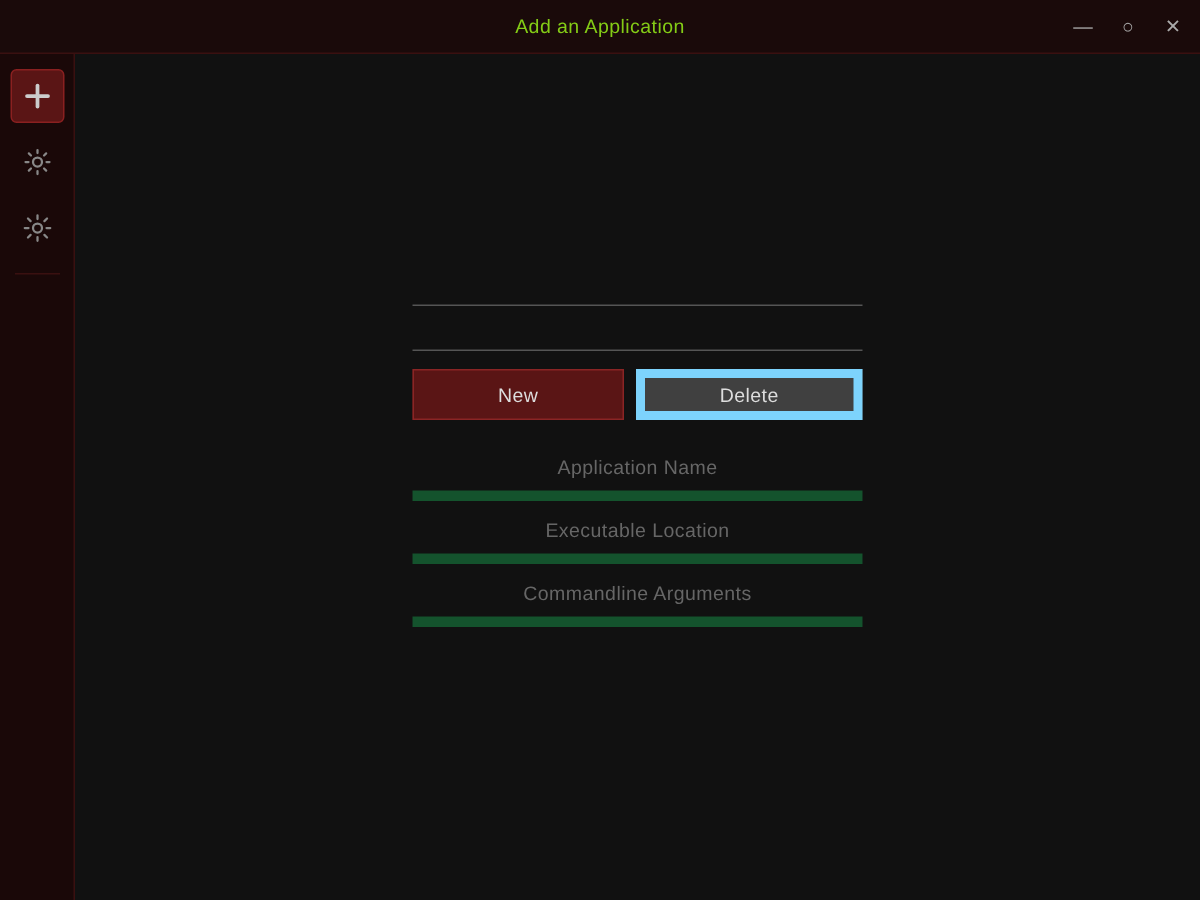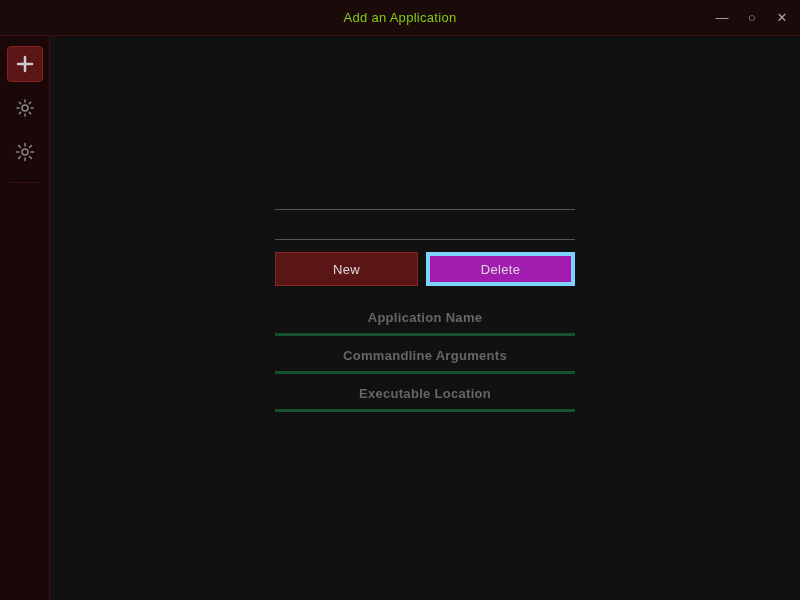--- a/index.html
+++ b/index.html
@@ -156,41 +156,40 @@
       border: 1px solid #8a2525;
       color: #dddddd;
       font-size: 13px;
       cursor: pointer;
       letter-spacing: 0.3px;
     }
 
     .btn-delete {
       flex: 1;
       height: 34px;
-      background: #a21caf;
-      border: 4px solid #7dd3fc;
+      background: #404040;
+      border: 6px solid #7dd3fc;
       color: #dddddd;
       font-size: 13px;
       cursor: pointer;
       letter-spacing: 0.3px;
     }
 
     
     .input-field {
       width: 100%;
       background: transparent;
       border: none;
-      border-bottom: 3px solid #14532d;
+      border-bottom: 7px solid #14532d;
       color: #86efac;
       font-size: 13px;
       padding: 8px 4px;
       outline: none;
       letter-spacing: 0.3px;
       margin-bottom: 4px;
-      font-weight: bold;
     }
 
     .input-field::placeholder {
       color: #666666;
       text-align: center;
     }
 
     
     .advanced-tools {
       margin-top: 20px;
@@ -244,20 +243,20 @@
         <div class="list-box-inner"></div>
       </div>
 
       <div class="buttons-row">
         <button class="btn-new">New</button>
         <button class="btn-delete">Delete</button>
       </div>
 
       <input class="input-field" type="text" placeholder="Application Name" style="">
 
+      <input class="input-field" type="text" placeholder="Executable Location" style="">
+
       <input class="input-field" type="text" placeholder="Commandline Arguments" style="">
-
-      <input class="input-field" type="text" placeholder="Executable Location" style="">
 
 
     </div>
   </div>
 </div>
 
 </body></html>

